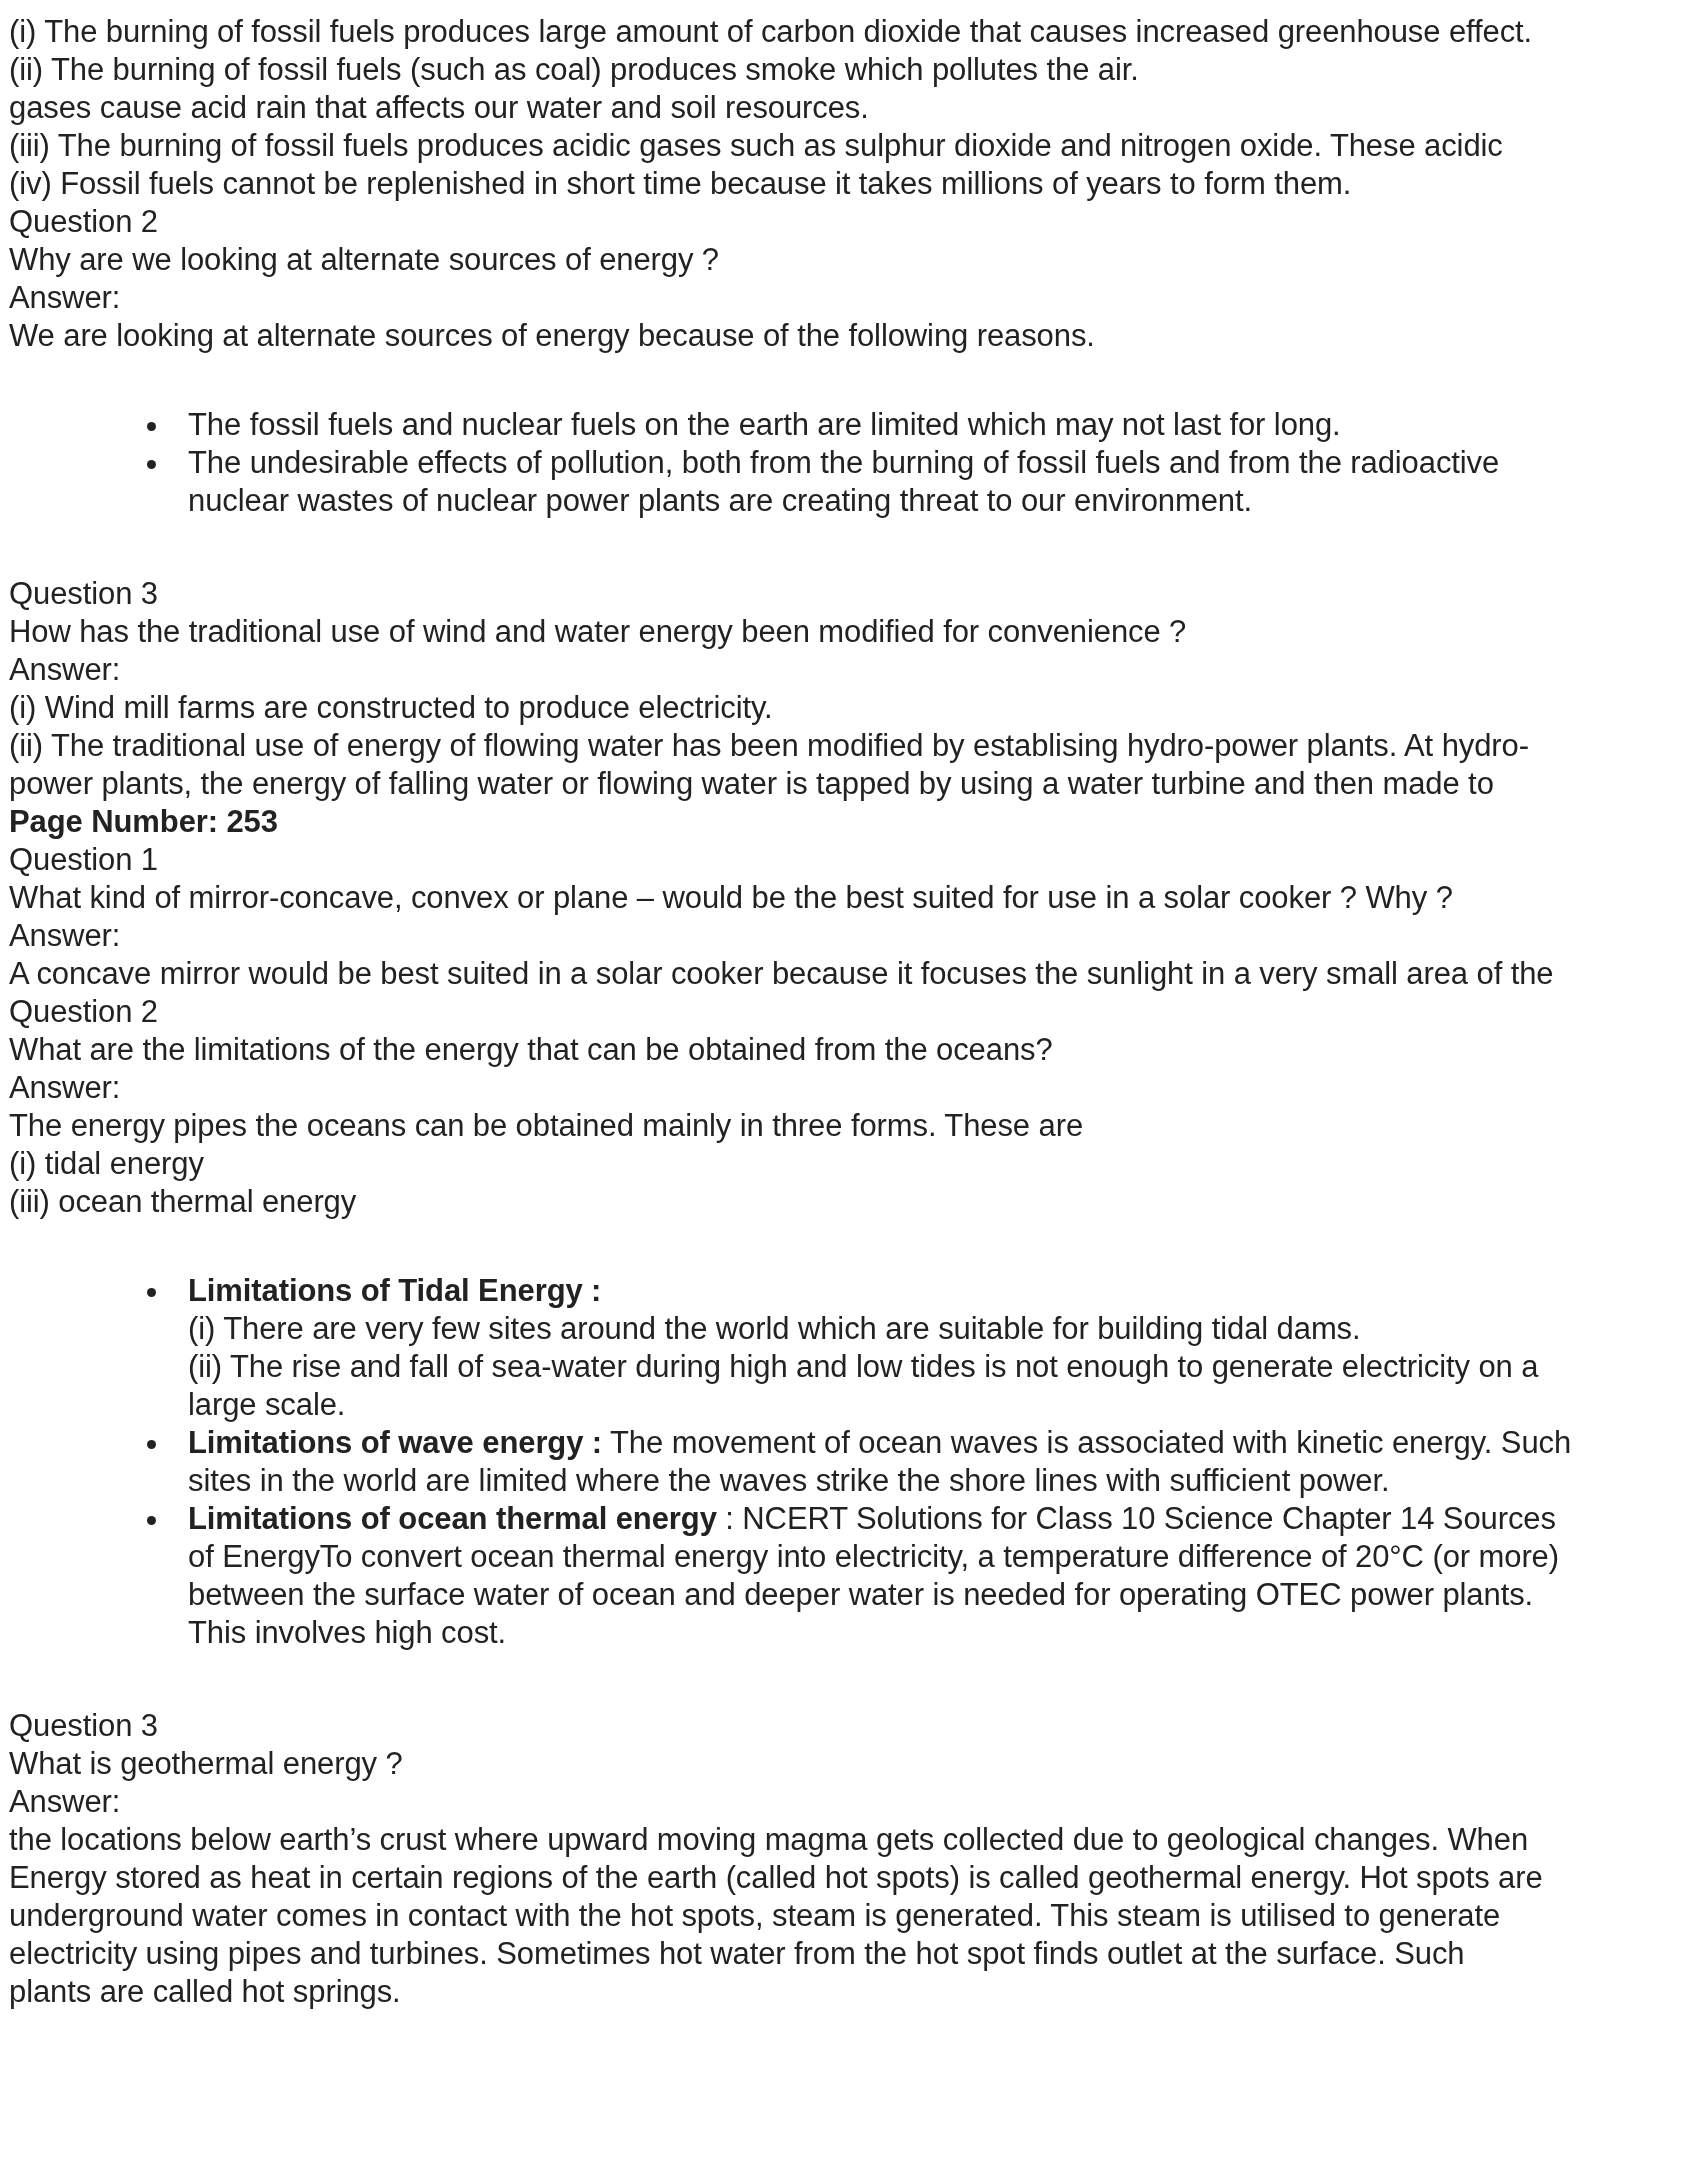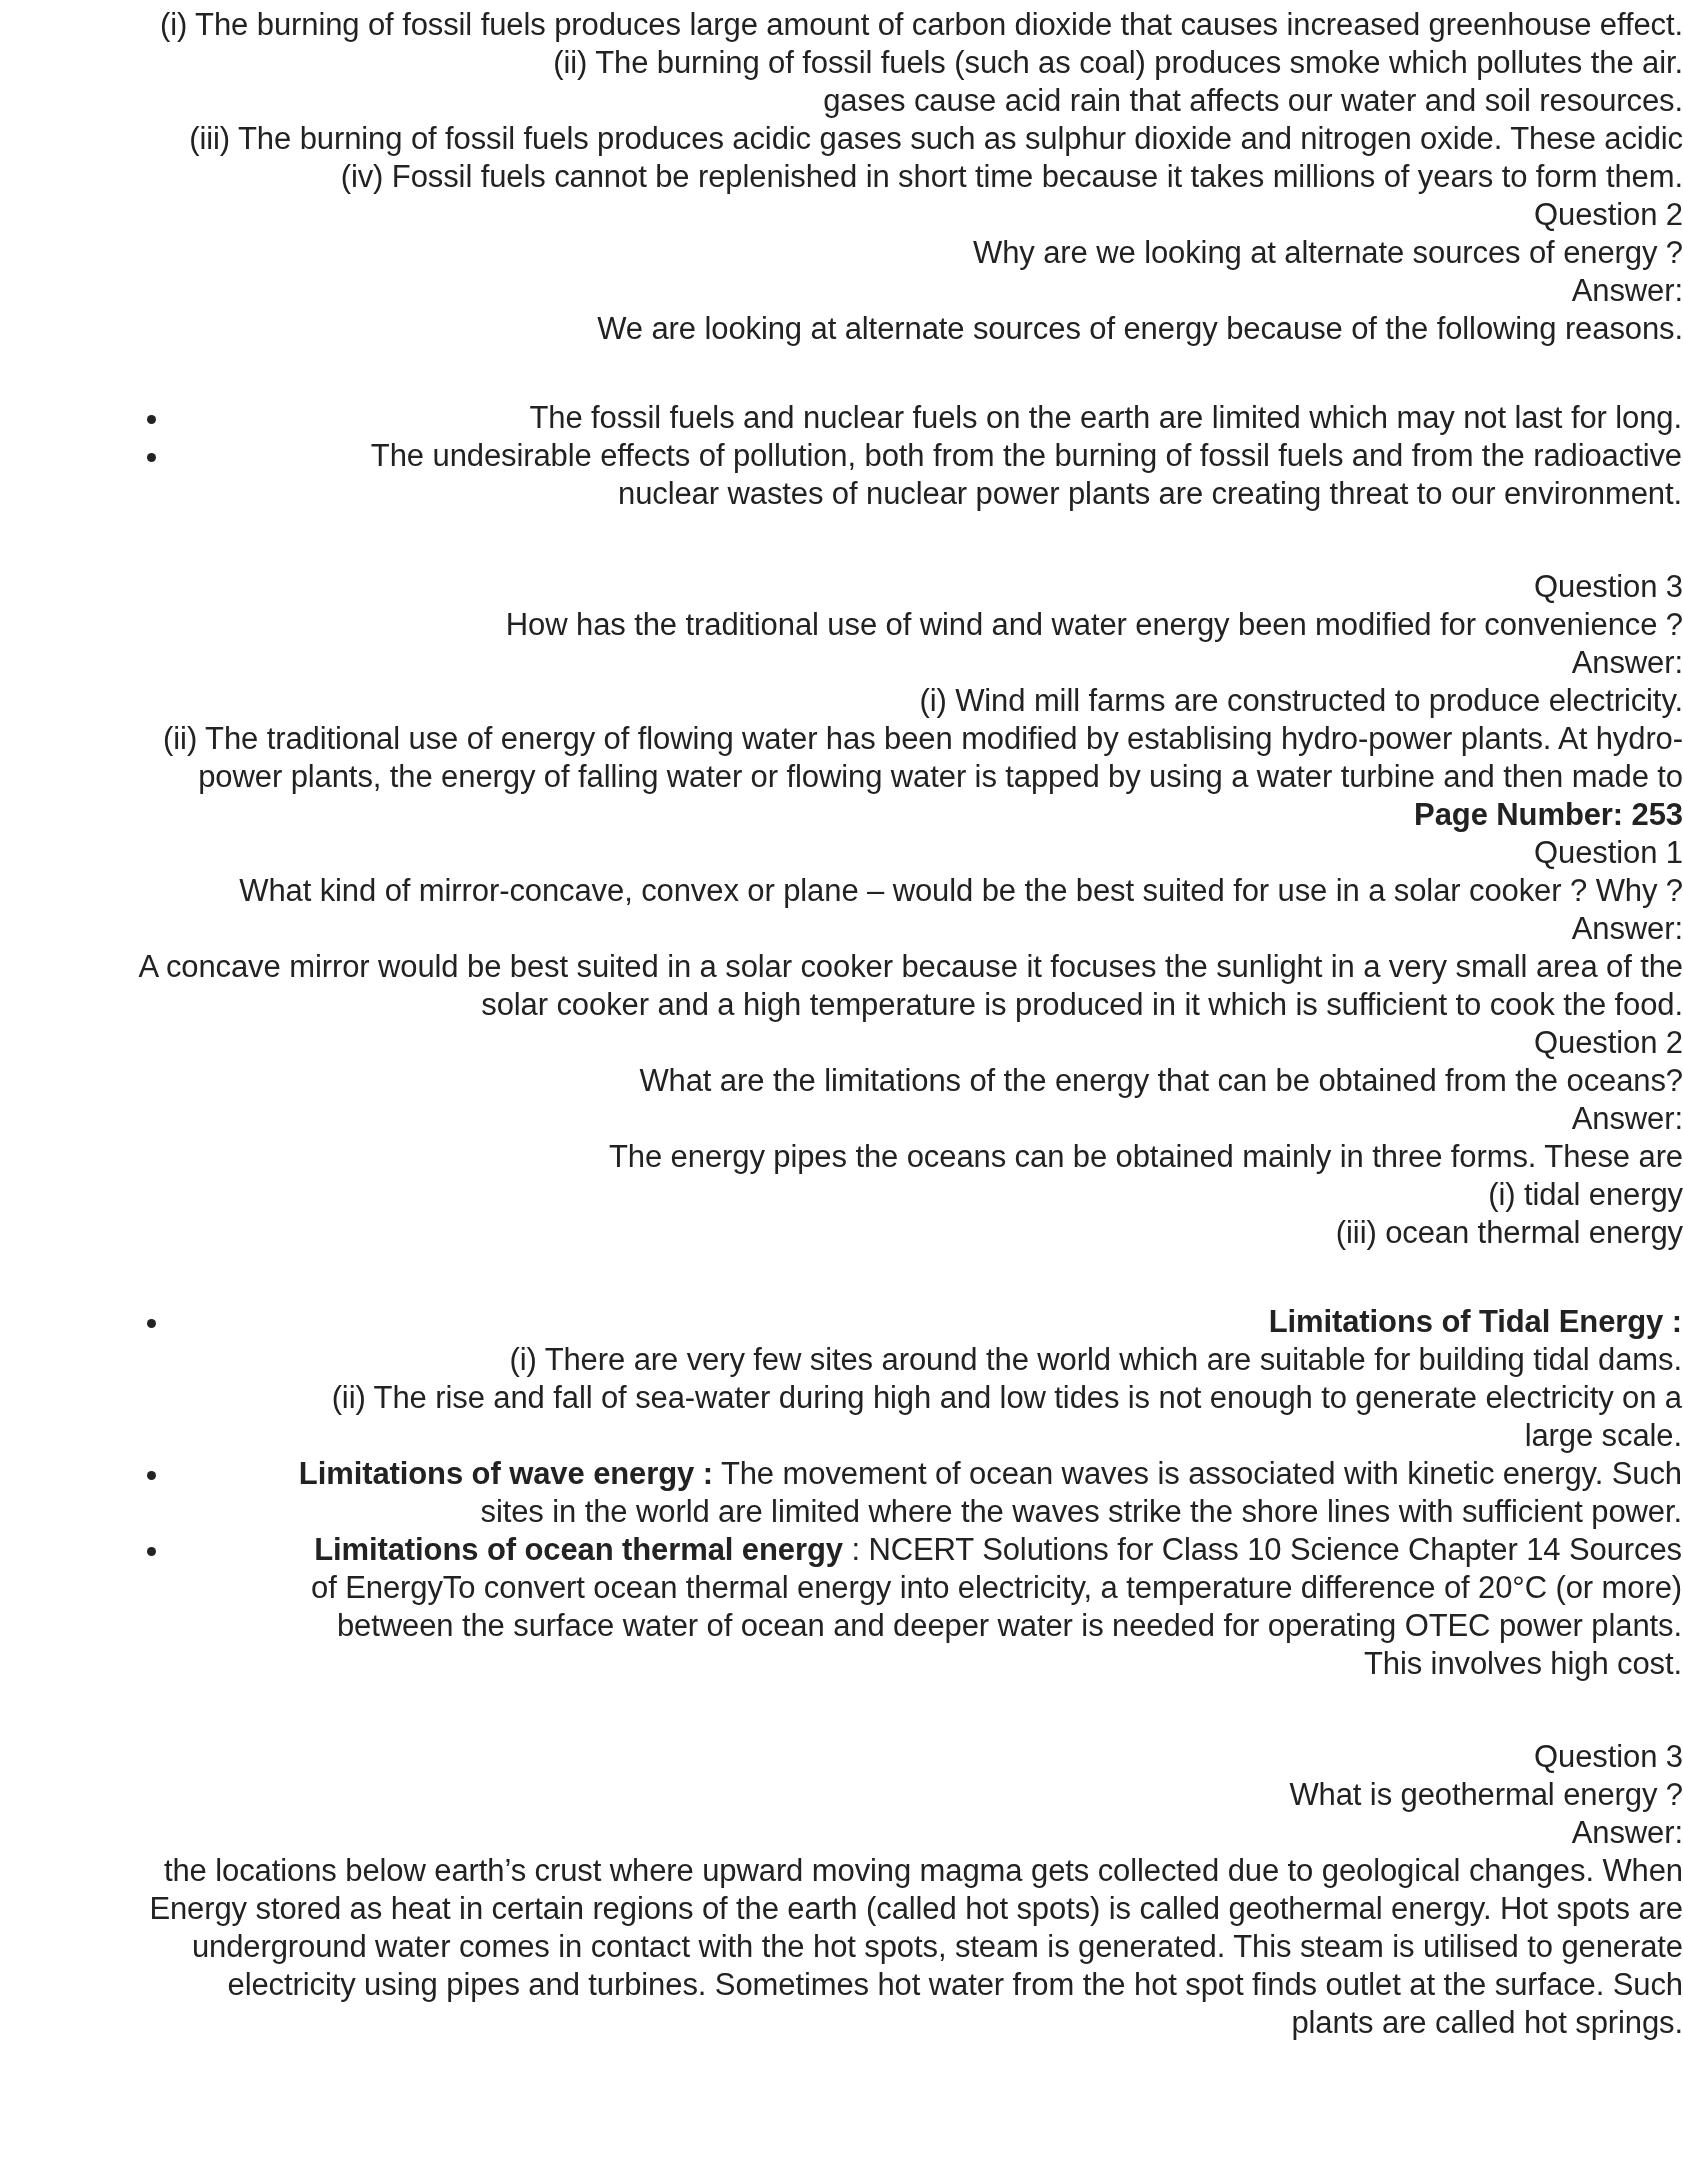--- a/index.html
+++ b/index.html
@@ -3,21 +3,21 @@
 <meta charset="utf-8">
 <style>
   html, body { margin: 0; padding: 0; background: #ffffff; }
   body {
     width: 1683px; height: 2178px; overflow: hidden;
     font-family: "Liberation Sans", sans-serif;
     color: #222222;
     font-size: 31px;
     line-height: 38px;
   }
-  .page { position: relative; padding: 6px 0 0 9px; text-align: right; }
+  .page { position: relative; padding: 13px 0 0 9px; }
   .line { white-space: nowrap; display: block; letter-spacing: -0.1px; }
   .bold { font-weight: bold; }
   ul.blist { list-style: none; margin: 51px 1px 55px 0; padding: 0 0 0 179px; }
   ul.blist li { position: relative; }
   ul.blist li .dot {
     position: absolute; left: -41px; top: 16px;
     width: 9px; height: 9px; border-radius: 50%; background: #222222;
   }
 </style>
 </head>
@@ -60,21 +60,20 @@
     <span class="line">power plants, the energy of falling water or flowing water is tapped by using a water turbine and then made to</span>
   </div>
 
   <span class="line bold">Page Number: 253</span>
 
   <div>
     <span class="line">Question 1</span>
     <span class="line">What kind of mirror-concave, convex or plane – would be the best suited for use in a solar cooker ? Why ?</span>
     <span class="line">Answer:</span>
     <span class="line">A concave mirror would be best suited in a solar cooker because it focuses the sunlight in a very small area of the</span>
-    <span class="line">solar cooker and a high temperature is produced in it which is sufficient to cook the food.</span>
   </div>
 
   <div>
     <span class="line">Question 2</span>
     <span class="line">What are the limitations of the energy that can be obtained from the oceans?</span>
     <span class="line">Answer:</span>
     <span class="line">The energy pipes the oceans can be obtained mainly in three forms. These are</span>
     <span class="line">(i) tidal energy</span>
     <span class="line">(iii) ocean thermal energy</span>
     <ul class="blist">

